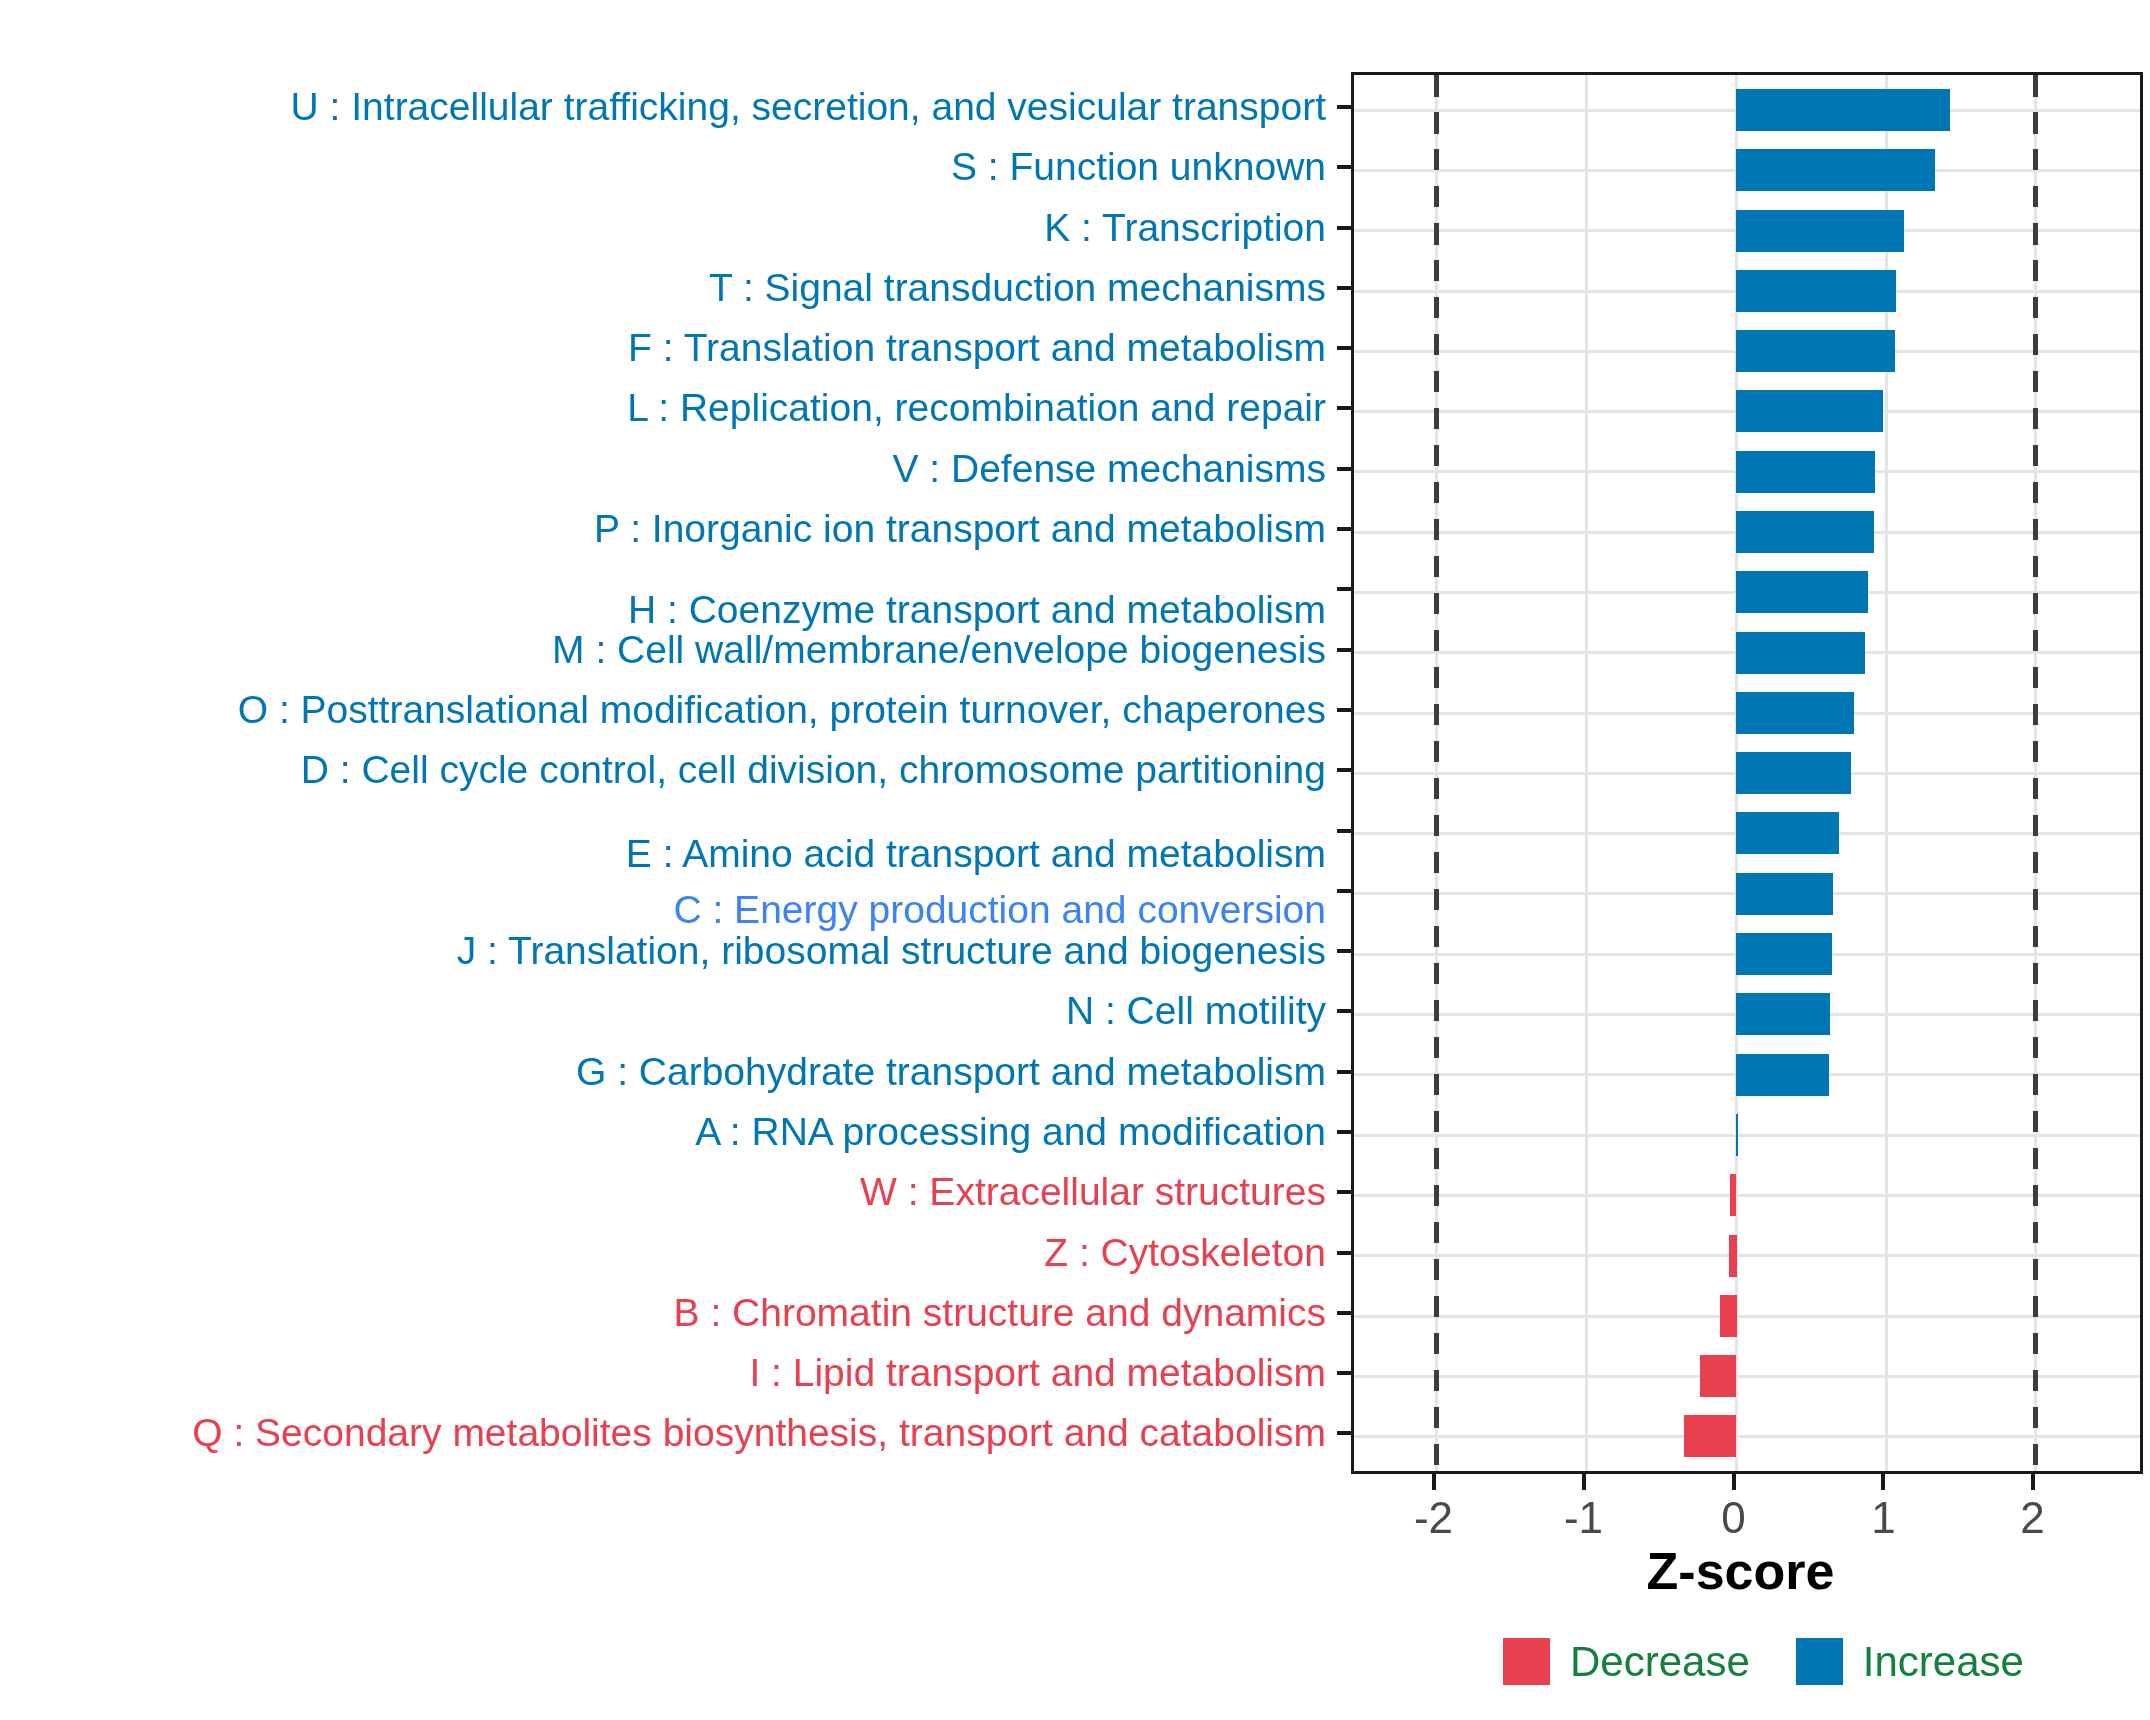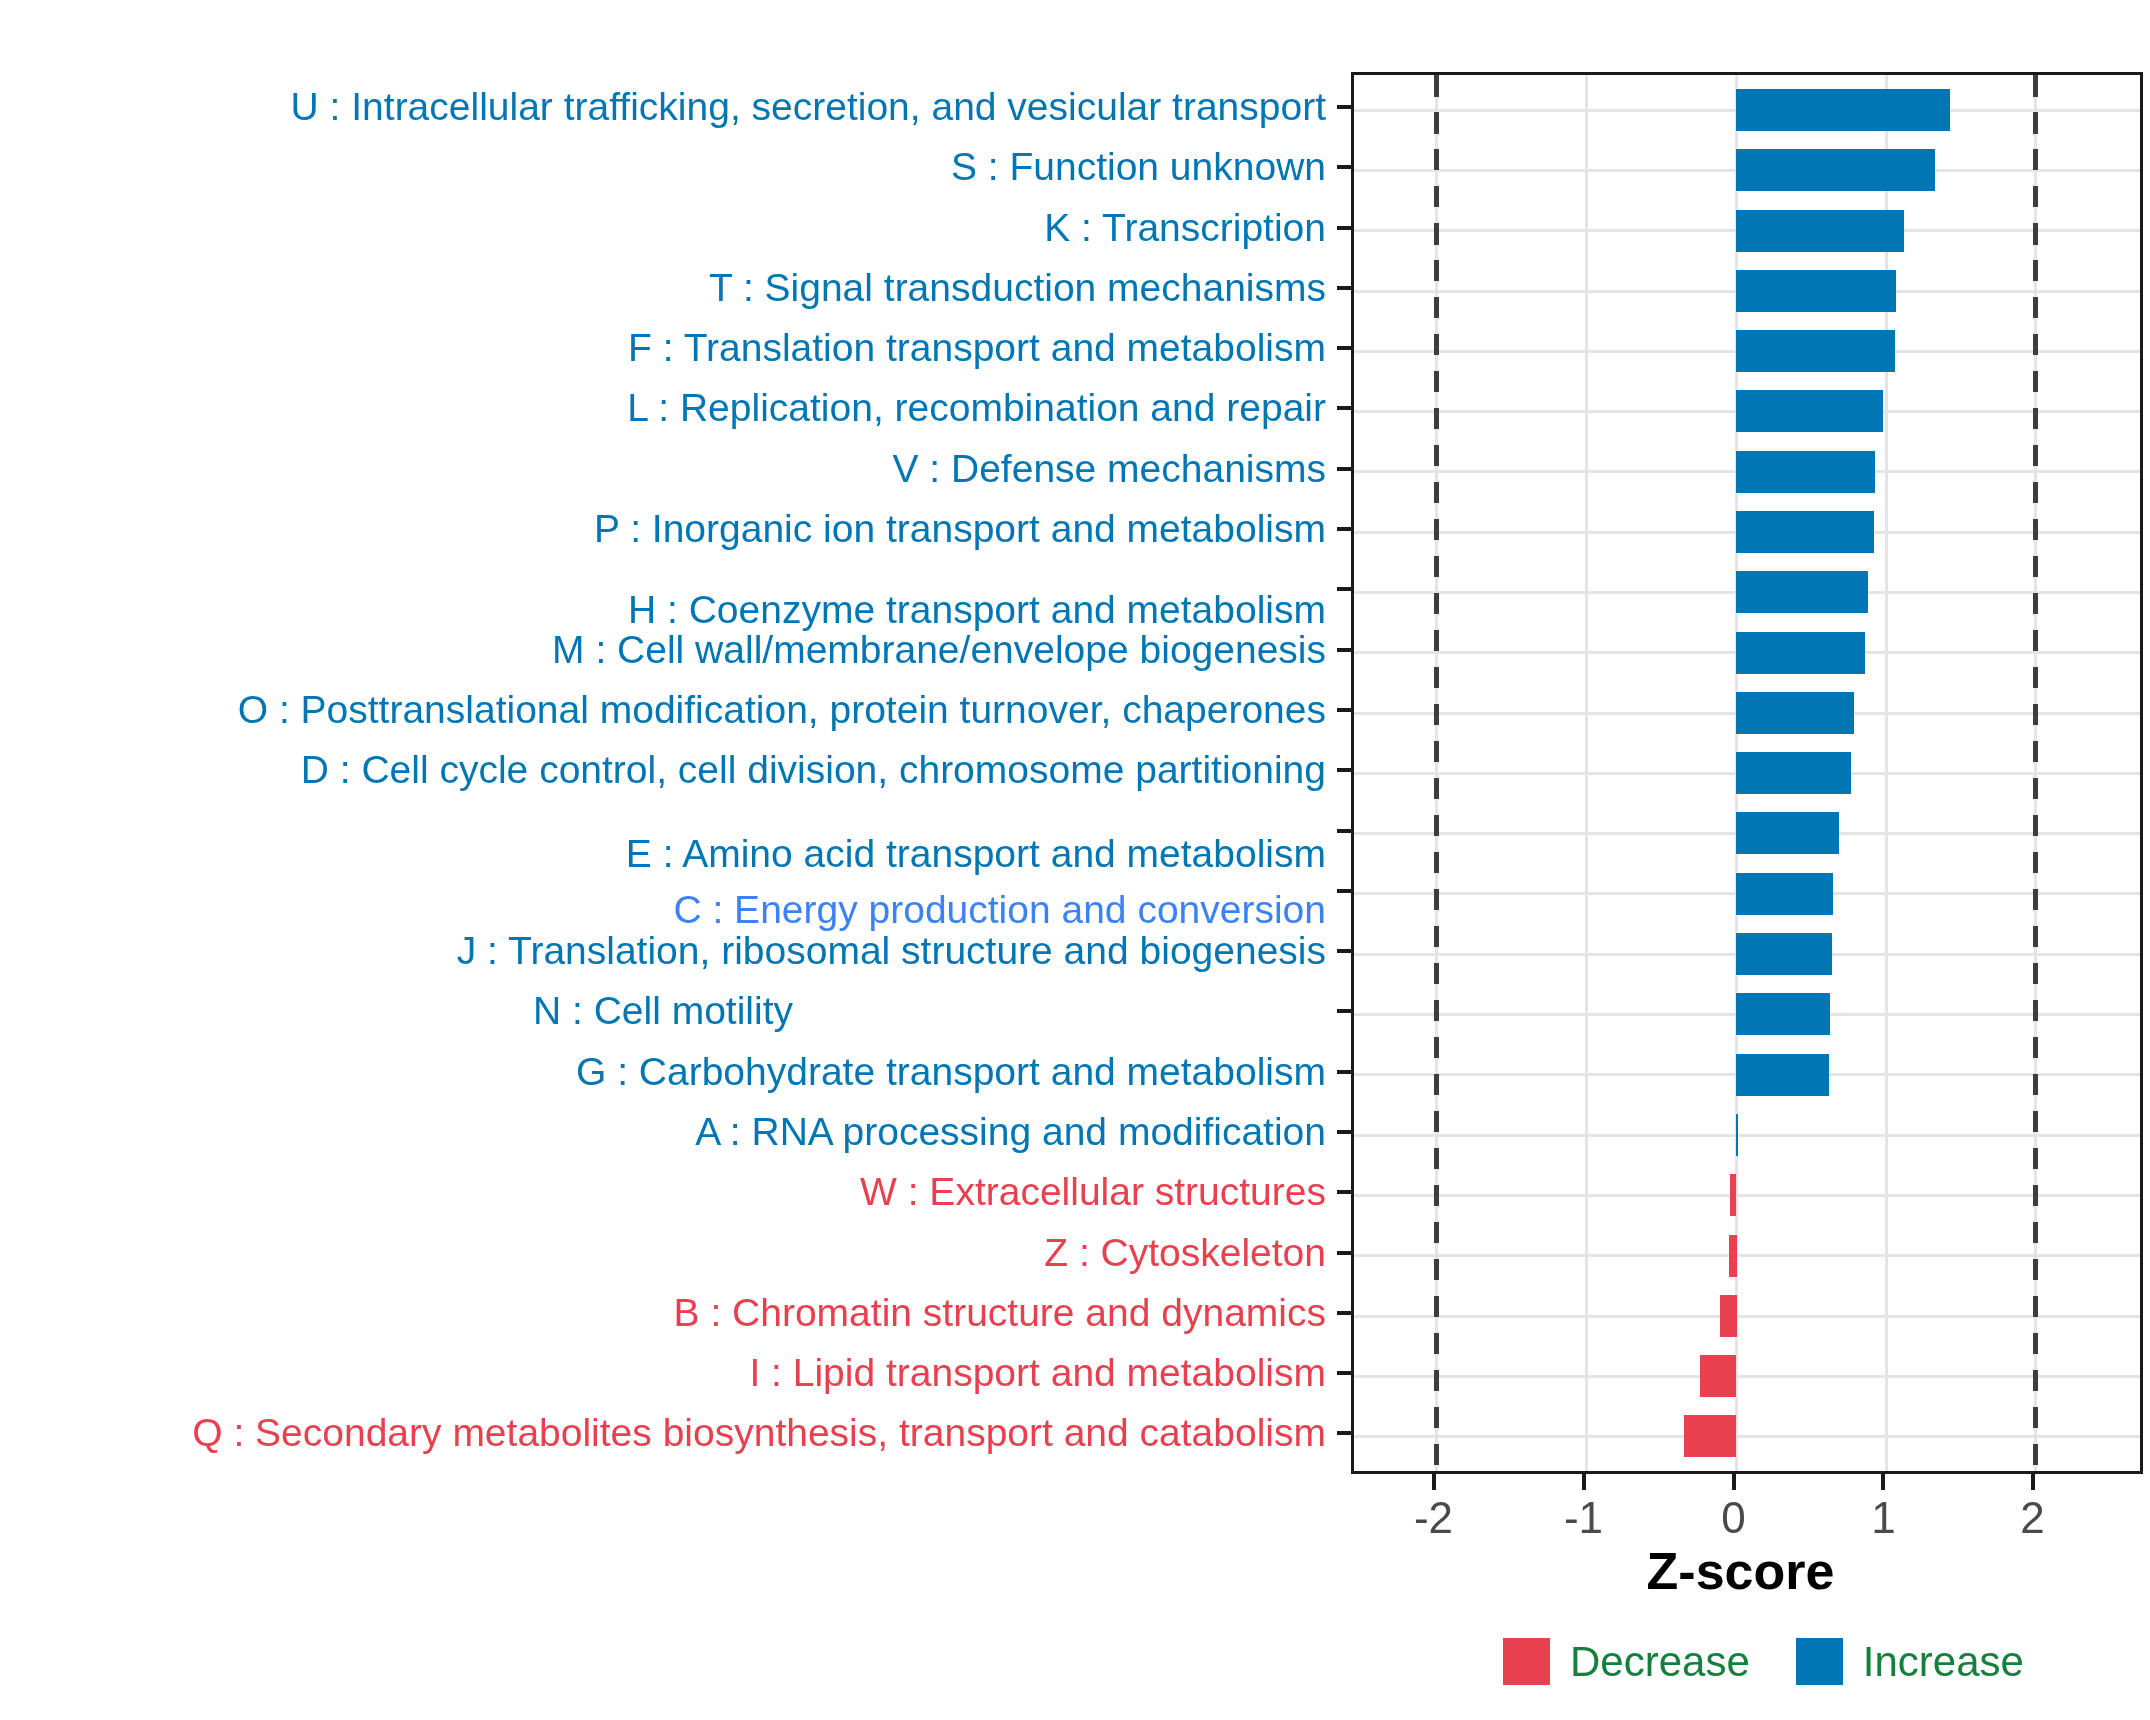--- a/index.html
+++ b/index.html
@@ -131,21 +131,21 @@
     <div class="ylab" style="top: 684px; color: rgb(0, 118, 180);">O : Posttranslational modification, protein turnover, chaperones</div>
     <div class="ytick" style="left: 1337px; top: 708px;"></div>
     <div class="ylab" style="top: 744px; color: rgb(0, 118, 180);">D : Cell cycle control, cell division, chromosome partitioning</div>
     <div class="ytick" style="left: 1337px; top: 768px;"></div>
     <div class="ylab" style="top: 804px; color: rgb(0, 118, 180); margin-top: 24px;">E : Amino acid transport and metabolism</div>
     <div class="ytick" style="left: 1337px; top: 829px;"></div>
     <div class="ylab" style="top: 884px; color: #3b82f6;">C : Energy production and conversion</div>
     <div class="ytick" style="left: 1337px; top: 889px;"></div>
     <div class="ylab" style="top: 925px; color: rgb(0, 118, 180);">J : Translation, ribosomal structure and biogenesis</div>
     <div class="ytick" style="left: 1337px; top: 949px;"></div>
-    <div class="ylab" style="top: 985px; color: rgb(0, 118, 180); text-align: center;">N : Cell motility</div>
+    <div class="ylab" style="top: 985px; color: rgb(0, 118, 180);">N : Cell motility</div>
     <div class="ytick" style="left: 1337px; top: 1009px;"></div>
     <div class="ylab" style="top: 1046px; color: rgb(0, 118, 180);">G : Carbohydrate transport and metabolism</div>
     <div class="ytick" style="left: 1337px; top: 1070px;"></div>
     <div class="ylab" style="top: 1106px; color: rgb(0, 118, 180);">A : RNA processing and modification</div>
     <div class="ytick" style="left: 1337px; top: 1130px;"></div>
     <div class="ylab" style="top: 1166px; color: rgb(232, 64, 79);">W : Extracellular structures</div>
     <div class="ytick" style="left: 1337px; top: 1190px;"></div>
     <div class="ylab" style="top: 1227px; color: rgb(232, 64, 79);">Z : Cytoskeleton</div>
     <div class="ytick" style="left: 1337px; top: 1251px;"></div>
     <div class="ylab" style="top: 1287px; color: rgb(232, 64, 79);">B : Chromatin structure and dynamics</div>

